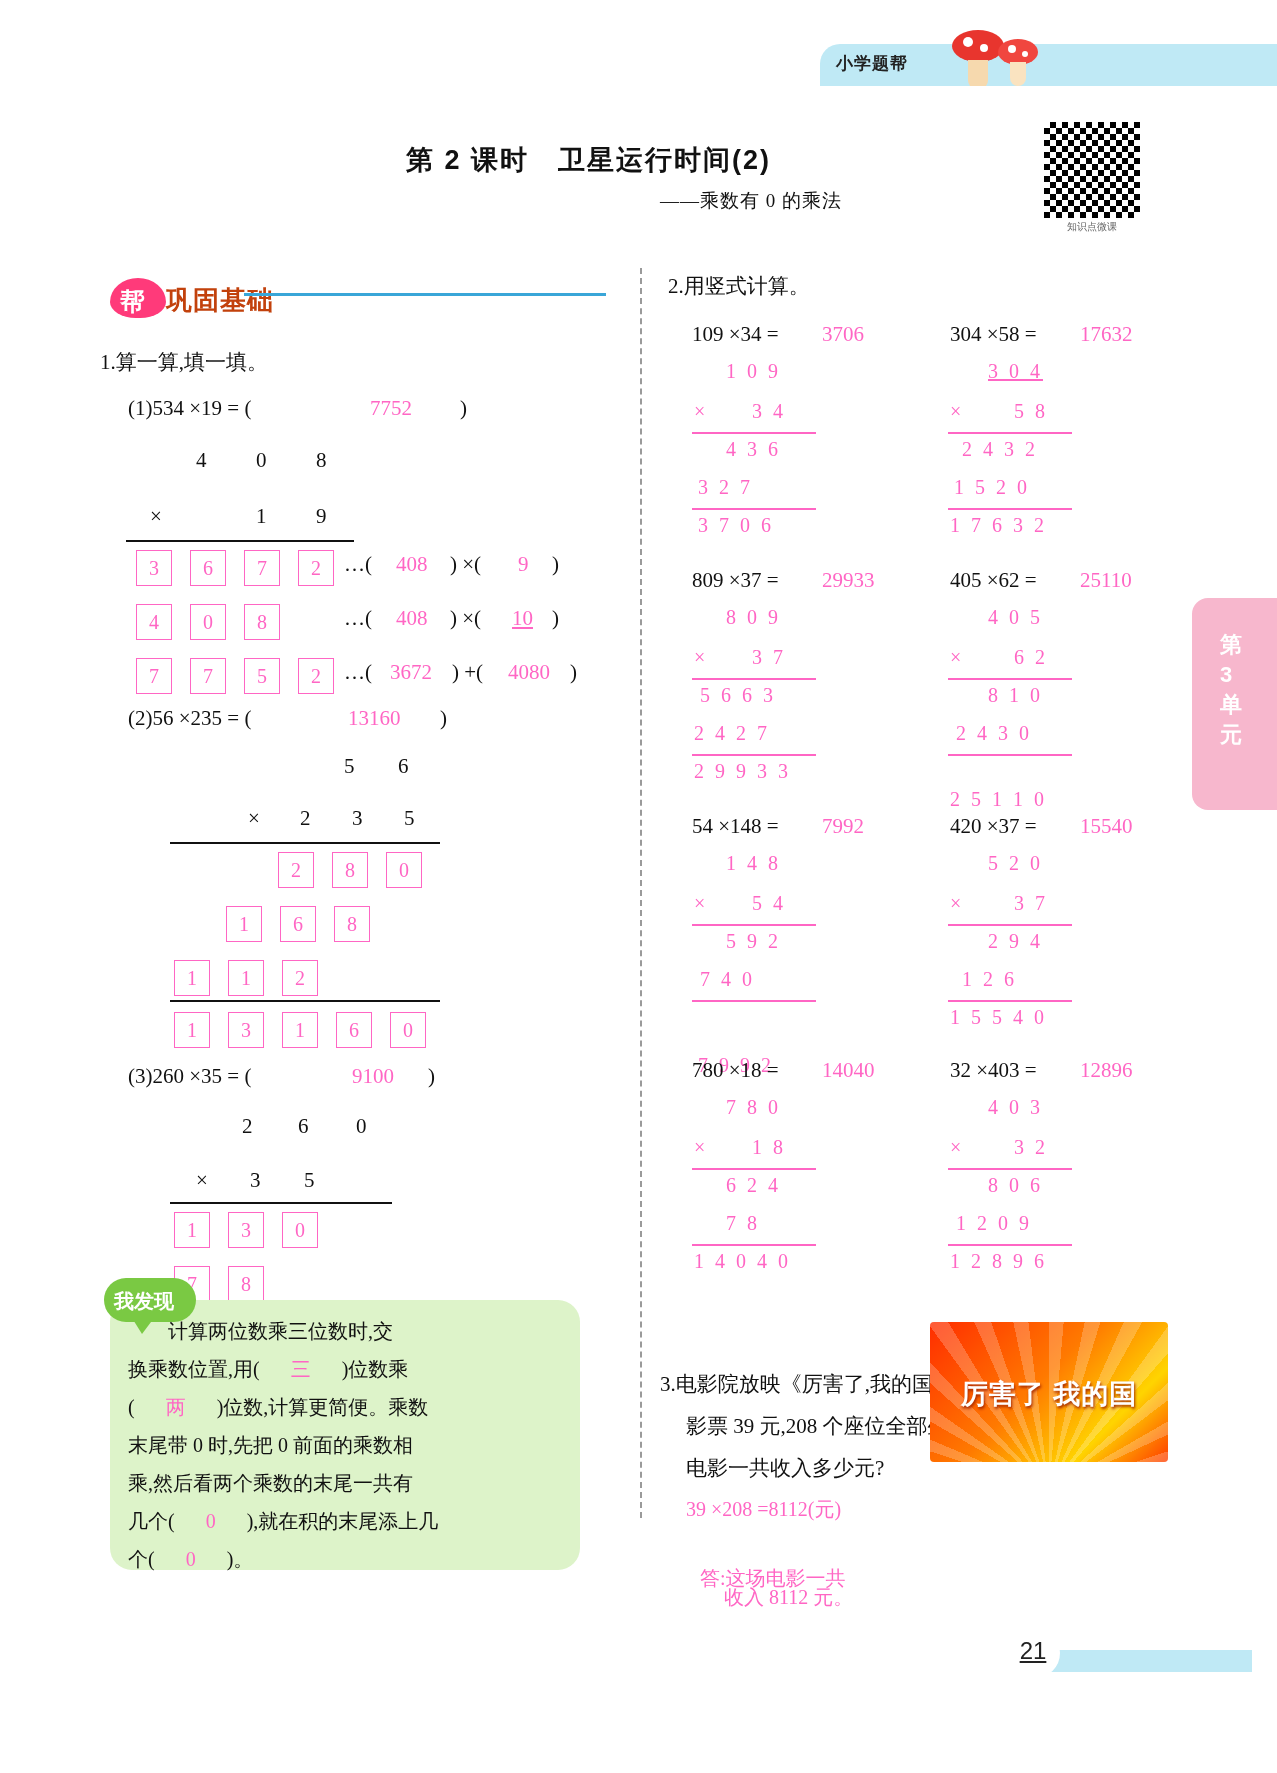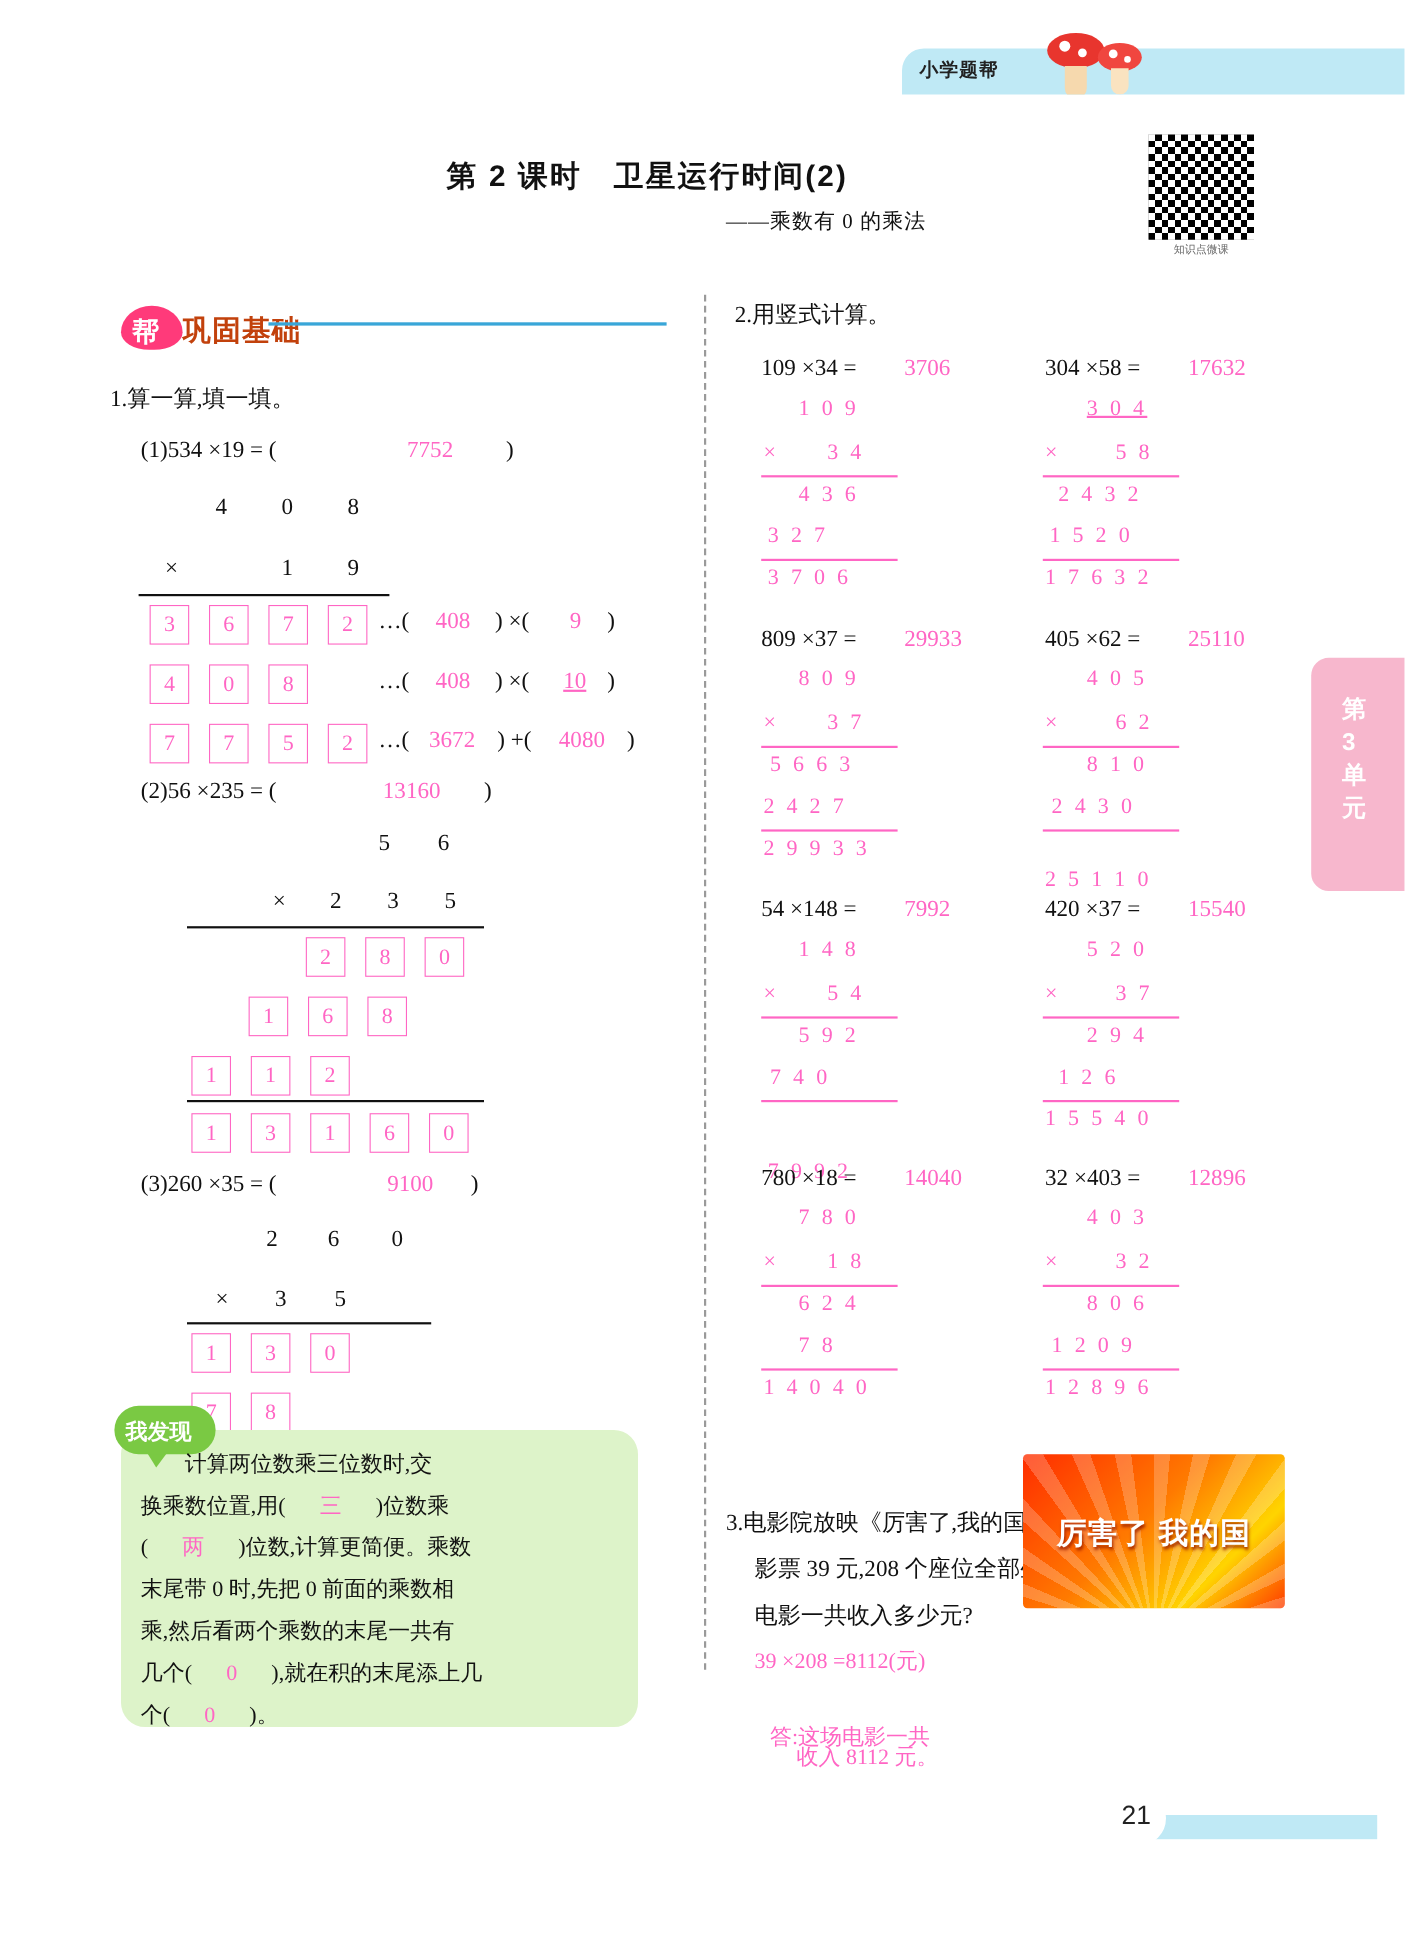--- a/index.html
+++ b/index.html
@@ -149,21 +149,21 @@
   
   .pg-bar{
     position:absolute;left:1020px;top:1650px;width:232px;height:22px;background:#bfe9f5;
   }
   .pg-circle{
     position:absolute;left:1010px;top:1628px;width:46px;height:46px;border-radius:50%;
     background:#fff;border:2px solid #fff;
   }
   .pg-num{
     position:absolute;left:1010px;top:1637px;width:46px;text-align:center;
-    font-size:24px;color:#222;font-family:"Liberation Sans",sans-serif;
+    font-size:24px;color:#222;font-family:"Liberation Sans",sans-serif;text-decoration:underline;
   }
 </style>
 </head>
 <body>
 
 <div class="page">
 
   <div class="top-bar">
     <div class="top-band"></div>
     <div class="brand">小学题帮</div>

